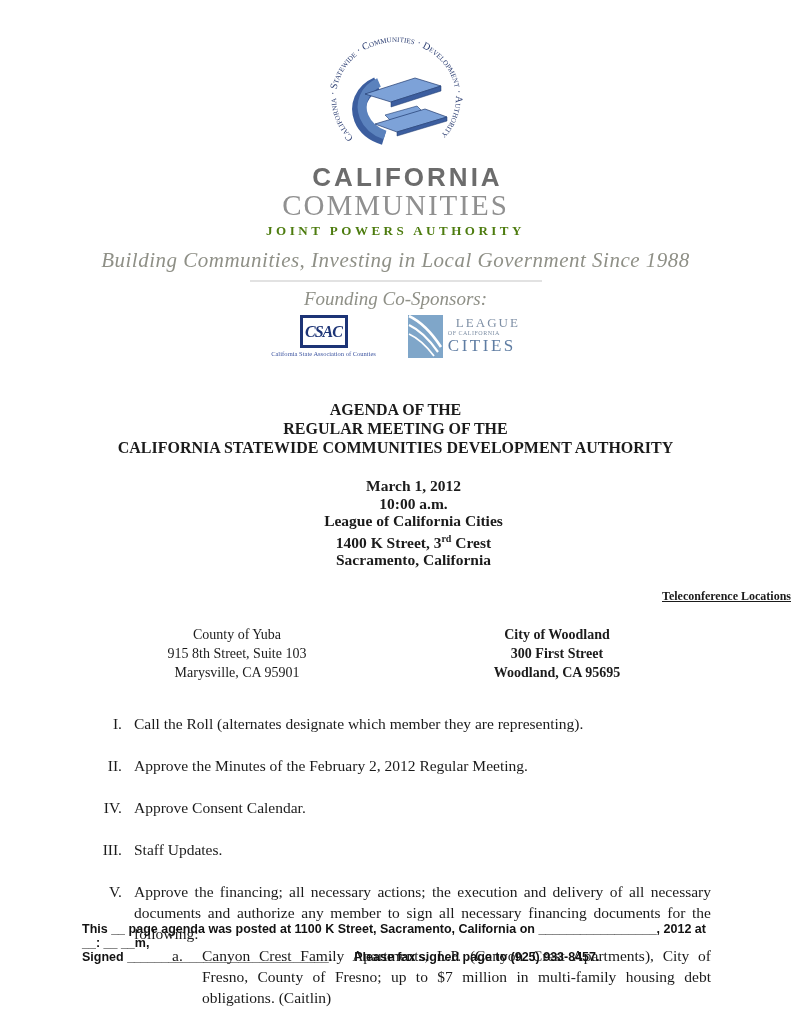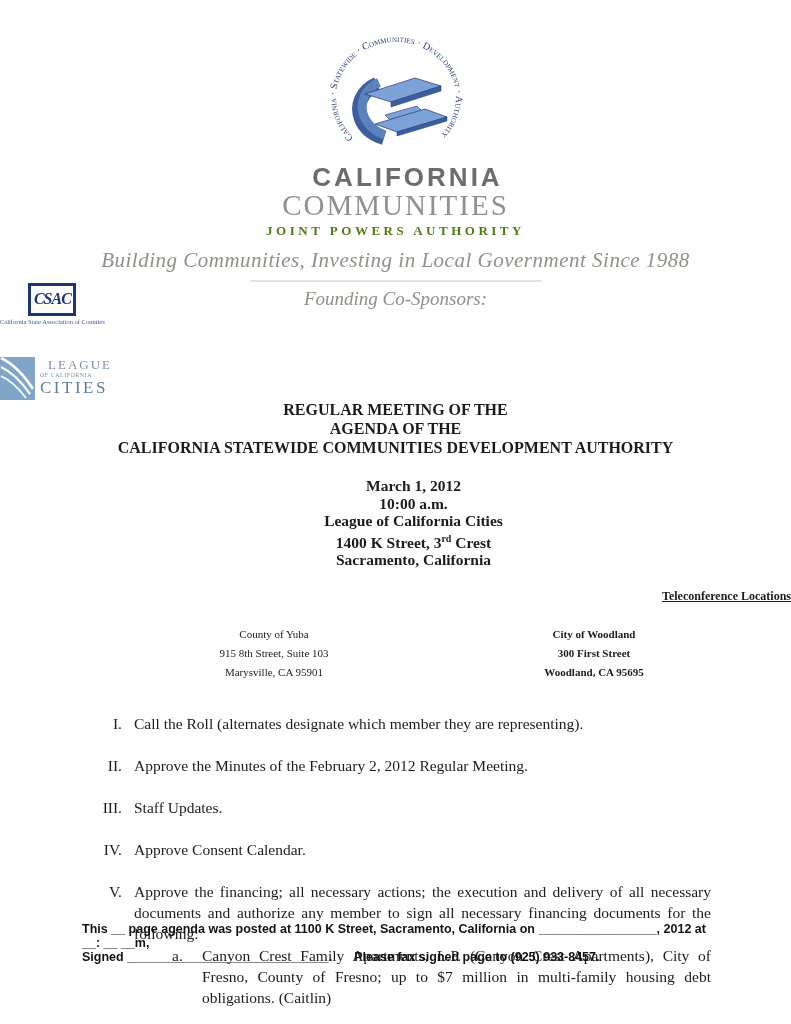--- a/index.html
+++ b/index.html
@@ -64,21 +64,20 @@
     color: #8f9087;
     margin-top: 6px;
   }
   .sponsor-row {
     display: flex;
     justify-content: center;
     align-items: flex-start;
     gap: 32px;
     margin-top: 5px;
     height: 52px;
-    flex-direction: column;
   }
   .csac { text-align: center; }
   .csac-box {
     width: 48px; height: 33px;
     border: 3px solid #1d3476;
     background: #fff;
     display: flex; align-items: center; justify-content: center;
     margin: 0 auto;
   }
   .csac-acronym {
@@ -104,23 +103,22 @@
   .meeting-block { text-align: center; margin-top: 20px; font-weight: bold; font-size: 15.5px; line-height: 17.5px; padding-left: 36px; }
   sup { font-size: 10px; }
   .teleconf-heading {
     text-align: right; margin-top: 20px;
     font-weight: bold; font-size: 12px;
     text-decoration: underline;
   }
   .locations {
     display: flex;
     margin-top: 21px;
-    font-size: 11px;
+    font-size: 14px;
     line-height: 19px;
-    margin-left: 37px;
   }
   .loc-col-1 { width: 240px; margin-left: 117px; text-align: center; }
   .loc-col-2 { width: 240px; margin-left: 80px; text-align: center; font-weight: bold; }
 
   .agenda { margin: 31px 80px 0 82px; font-size: 15.5px; }
   .agenda-item { display: flex; margin-bottom: 21px; line-height: 21px; }
   .numeral { width: 40px; text-align: right; flex: none; }
   .item-text { margin-left: 12px; flex: 1; }
   .item-text.justified { text-align: justify; }
   .sub-item { display: flex; margin-left: 38px; margin-top: 1px; }
@@ -197,22 +195,22 @@
         <div class="league-text">
           <div class="league-line1">LEAGUE</div>
           <div class="league-line2">OF CALIFORNIA</div>
           <div class="league-line3">CITIES</div>
         </div>
       </div>
     </div>
   </div>
 
   <div class="title-block">
+    <div>AGENDA OF THE</div>
     <div>REGULAR MEETING OF THE</div>
-    <div>AGENDA OF THE</div>
     <div>CALIFORNIA STATEWIDE COMMUNITIES DEVELOPMENT AUTHORITY</div>
   </div>
 
   <div class="meeting-block">
     <div>March 1, 2012</div>
     <div>10:00 a.m.</div>
     <div>League of California Cities</div>
     <div><span>1400 K Street, 3</span><sup>rd</sup><span> Crest</span></div>
     <div>Sacramento, California</div>
   </div>
@@ -238,27 +236,27 @@
       <div class="numeral">I.</div>
       <div class="item-text">Call the Roll (alternates designate which member they are representing).</div>
     </div>
 
     <div class="agenda-item">
       <div class="numeral">II.</div>
       <div class="item-text">Approve the Minutes of the February 2, 2012 Regular Meeting.</div>
     </div>
 
     <div class="agenda-item">
+      <div class="numeral">IV.</div>
+      <div class="item-text">Approve Consent Calendar.</div>
+    </div>
+
+    <div class="agenda-item">
       <div class="numeral">III.</div>
       <div class="item-text">Staff Updates.</div>
-    </div>
-
-    <div class="agenda-item">
-      <div class="numeral">IV.</div>
-      <div class="item-text">Approve Consent Calendar.</div>
     </div>
 
     <div class="agenda-item">
       <div class="numeral">V.</div>
       <div class="item-text justified">
         <span>Approve the financing; all necessary actions; the execution and delivery of all necessary documents and authorize any member to sign all necessary financing documents for the following:</span>
         <div class="sub-item">
           <div class="sub-label">a.</div>
           <div class="sub-text">Canyon Crest Family Apartments, L.P. (Canyon Crest Apartments), City of Fresno, County of Fresno; up to $7 million in multi-family housing debt obligations. (Caitlin)</div>
         </div>

